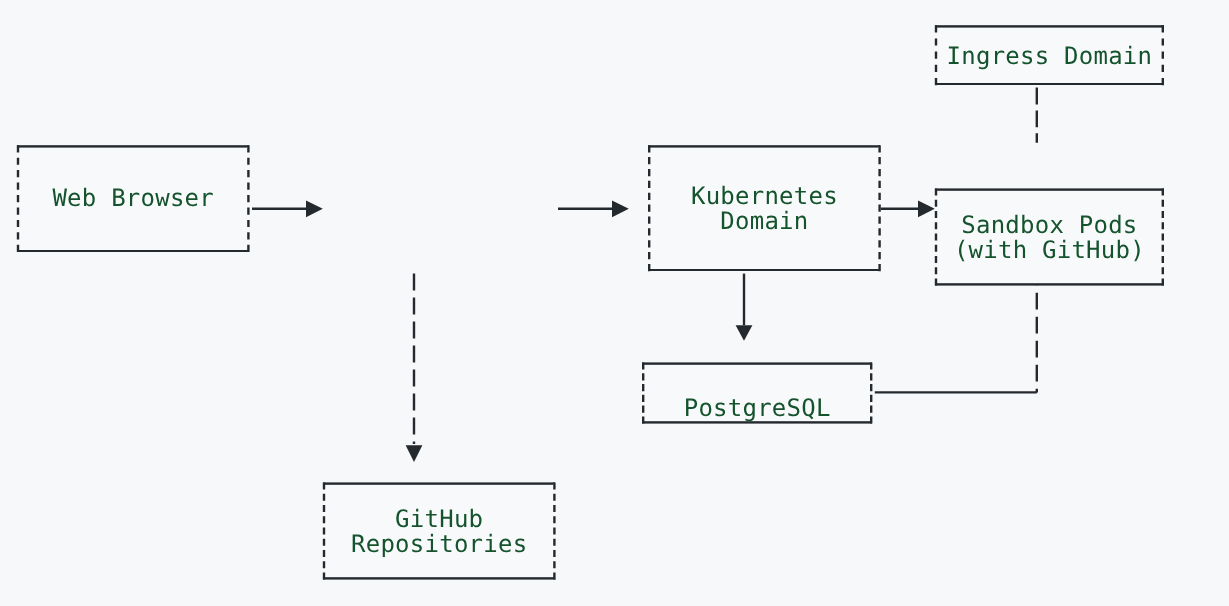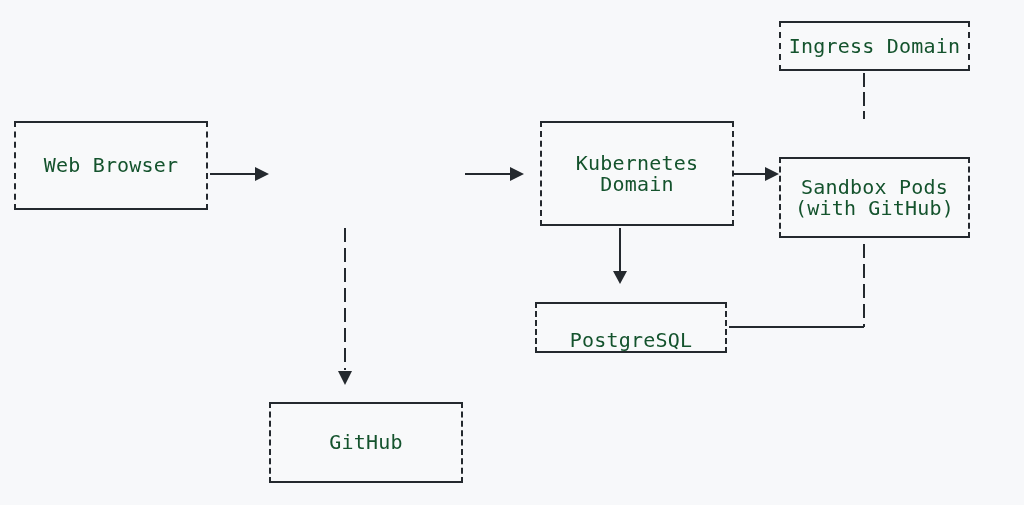--- a/index.html
+++ b/index.html
@@ -113,15 +113,16 @@
   <div class="node" style="left:779px; top:21px; width:191px; height:50px;">
     <span class="node-line">Ingress Domain</span>
   </div>
 
   <div class="node" style="left:535px; top:302px; width:192px; height:51px;justify-content:flex-end;">
     <span class="node-line">PostgreSQL</span>
   </div>
 
   <div class="node" style="left:269px; top:402px; width:194px; height:81px;">
     <span class="node-line">GitHub</span>
+    <span class="node-line">Repositories</span>
   </div>
 
 </div>
 
 </body></html>

